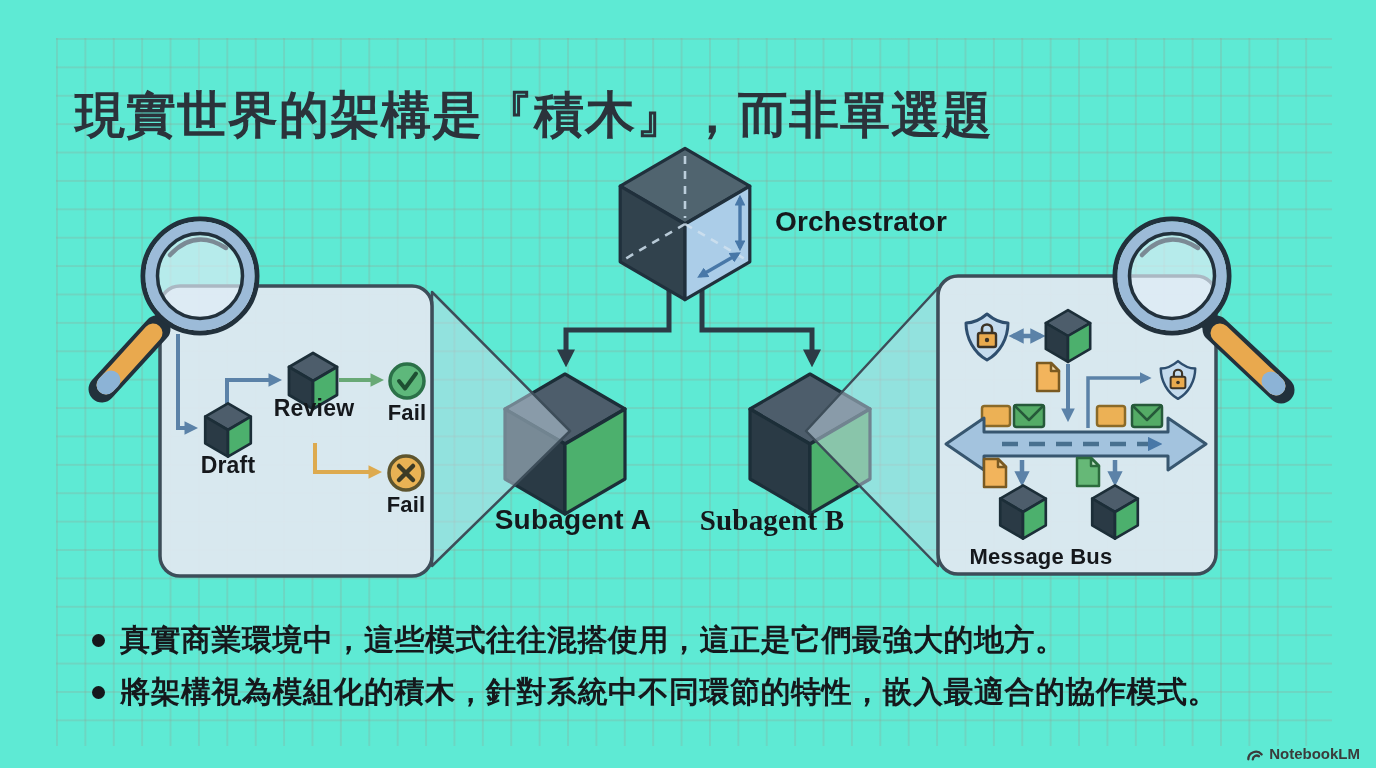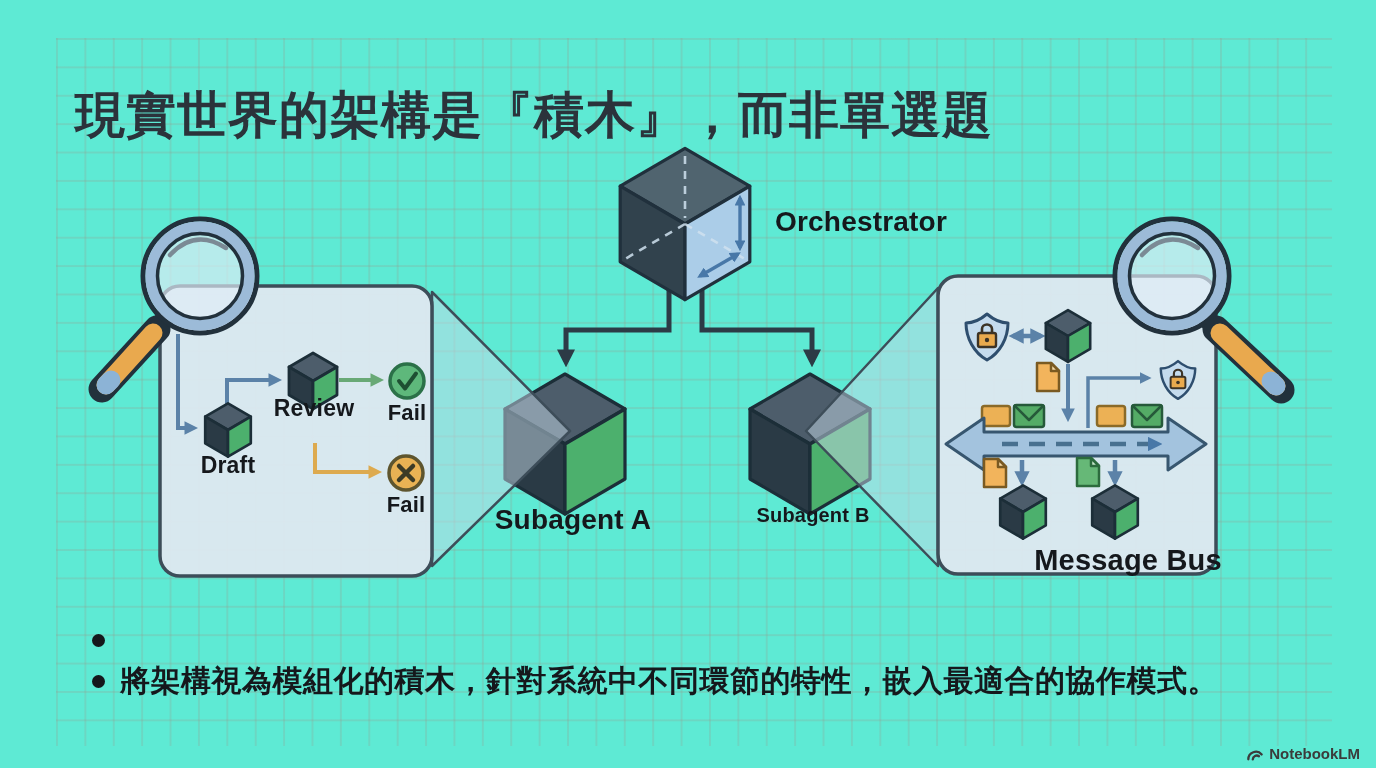--- a/index.html
+++ b/index.html
@@ -168,31 +168,32 @@
       <circle cx="1172" cy="276" r="49" fill="none" stroke="#9cbbd8" stroke-width="11"></circle>
       <circle cx="1172" cy="276" r="42.5" fill="rgba(232,241,248,0.35)" stroke="#22313c" stroke-width="3.5"></circle>
       <path d="M1142,255 Q1167,228 1198,248" fill="none" stroke="#7b8a95" stroke-width="4.5" stroke-linecap="round"></path>
     </g>
   </svg>
 
   <h1 class="title">現實世界的架構是『積木』，而非單選題</h1>
 
   <div class="lbl center" style="left:573px;top:504px;font-size:28px;">Subagent A</div>
   <div class="lbl" style="left:775px;top:206px;font-size:28px;">Orchestrator</div>
-  <div class="lbl center" style="left:813px;top:504px;font-size:20px;">Subagent B</div>
+  <div class="lbl center" style="left:772px;top:504px;font-size:29px;font-family:Liberation Serif, serif;">Subagent B</div>
 
   <div class="lbl center" style="left:228px;top:452px;font-size:23px;">Draft</div>
   <div class="lbl center" style="left:314px;top:395px;font-size:23px;">Review</div>
   <div class="lbl center" style="left:407px;top:400px;font-size:22px;">Fail</div>
   <div class="lbl center" style="left:406px;top:492px;font-size:22px;">Fail</div>
-  <div class="lbl center" style="left:1128px;top:544px;font-size:29px;">Message Bus</div>
+  <div class="lbl center" style="left:1041px;top:544px;font-size:22px;">Message Bus</div>
 
   <ul class="bullets">
     <li>
       <span class="bullet-dot"></span>
+      <span class="bullet-text">真實商業環境中，這些模式往往混搭使用，這正是它們最強大的地方。</span>
     </li>
     <li>
       <span class="bullet-dot"></span>
       <span class="bullet-text">將架構視為模組化的積木，針對系統中不同環節的特性，嵌入最適合的協作模式。</span>
     </li>
   </ul>
 
   <div class="footer">
     <svg width="18" height="16" viewBox="0 0 20 18">
       <path d="M2.5,15 A8.5,8.5 0 0 1 17.5,9.5" fill="none" stroke="#3b3b3b" stroke-width="2.6" stroke-linecap="round"></path>

